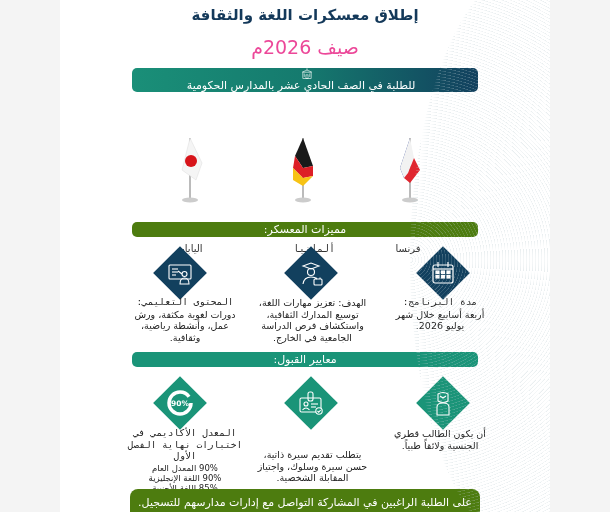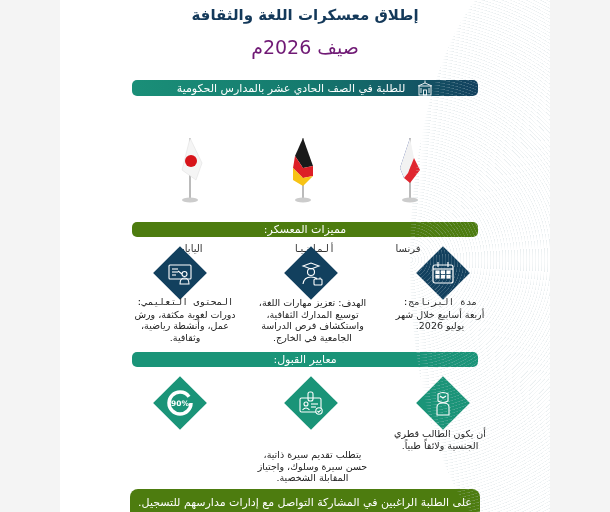--- a/index.html
+++ b/index.html
@@ -19,30 +19,31 @@
     border-radius:50%;
     background: repeating-radial-gradient(circle at 0% 50%, rgba(200,210,215,0) 0px, rgba(200,210,215,0) 2px, rgba(190,205,210,0.35) 3px);
     pointer-events:none;
   }
   .title {
     position:absolute; left:0; width:490px; text-align:center; direction:rtl;
     color:#14395a; font-weight:bold; font-size:15px; top:6px;
   }
   .subtitle {
     position:absolute; left:0; width:490px; text-align:center; direction:rtl;
-    color:#701a75; font-size:19px; top:36px;
+    color:#ec4899; font-size:19px; top:36px;
   }
   .bar {
     position:absolute; left:72px; width:346px; border-radius:5px;
     color:#fff; text-align:center; direction:rtl; font-size:11px;
     display:flex; align-items:center; justify-content:center;
   }
   .bar-audience {
-    top:80px; height:16px;
+    top:68px; height:24px;
     background:linear-gradient(90deg,#1a8f78 0%,#157a6e 50%,#12405e 100%);
+    flex-direction:column;
   }
   .bar-audience .lbl { margin-right:8px; }
   .bar-green { background:#1a9478; }
   .bar-navy { background:#4d7c0f; }
   .bar-countries { top:107px; height:15px; }
   .bar-features { top:222px; height:15px; }
   .bar-criteria { top:352px; height:15px; }
   .bar-footer { top:489px; height:30px; left:70px; width:350px; border-radius:8px 8px 0 0; align-items:flex-start; padding-top:7px; box-sizing:border-box; }
   .school-icon { width:16px; height:16px; margin-left:4px; }
   .flag-wrap { position:absolute; top:128px; width:60px; height:80px; text-align:center; }
@@ -190,18 +191,24 @@
   </svg>
 
   <div class="diamond green" style="left:101px; top:384px;"></div>
   <svg class="icon-in" style="left:105px; top:388px;" viewBox="0 0 30 30">
     <circle cx="15" cy="15" r="11" fill="none" stroke="#ffffff" stroke-width="3.5" stroke-dasharray="62 7"></circle>
     <text x="15" y="18" font-size="7.5" fill="#fff" text-anchor="middle" font-family="DejaVu Sans, sans-serif" font-weight="bold">90%</text>
   </svg>
 
   <div class="feat-text" style="left:330px; top:428px; width:100px;">أن يكون الطالب قطري الجنسية ولائقاً طبياً.</div>
   <div class="feat-text" style="left:195px; top:449px; width:115px;">يتطلب تقديم سيرة ذاتية، حسن سيرة وسلوك، واجتياز المقابلة الشخصية.</div>
+  <div class="feat-text" style="left:60px; top:428px; width:130px;">
+    <span class="head" style="display:block;">المعدل الأكاديمي في اختبارات نهاية الفصل الأول</span>
+    <span style="display:block; font-size:8.5px; line-height:10px;">90% المعدل العام</span>
+    <span style="display:block; font-size:8.5px; line-height:10px;">90% اللغة الإنجليزية</span>
+    <span style="display:block; font-size:8.5px; line-height:10px;">85% اللغة الأجنبية</span>
+  </div>
 
   <div class="bar bar-navy bar-footer">
     <span>على الطلبة الراغبين في المشاركة التواصل مع إدارات مدارسهم للتسجيل.</span>
   </div>
 
 </div>
 
 </body></html>

